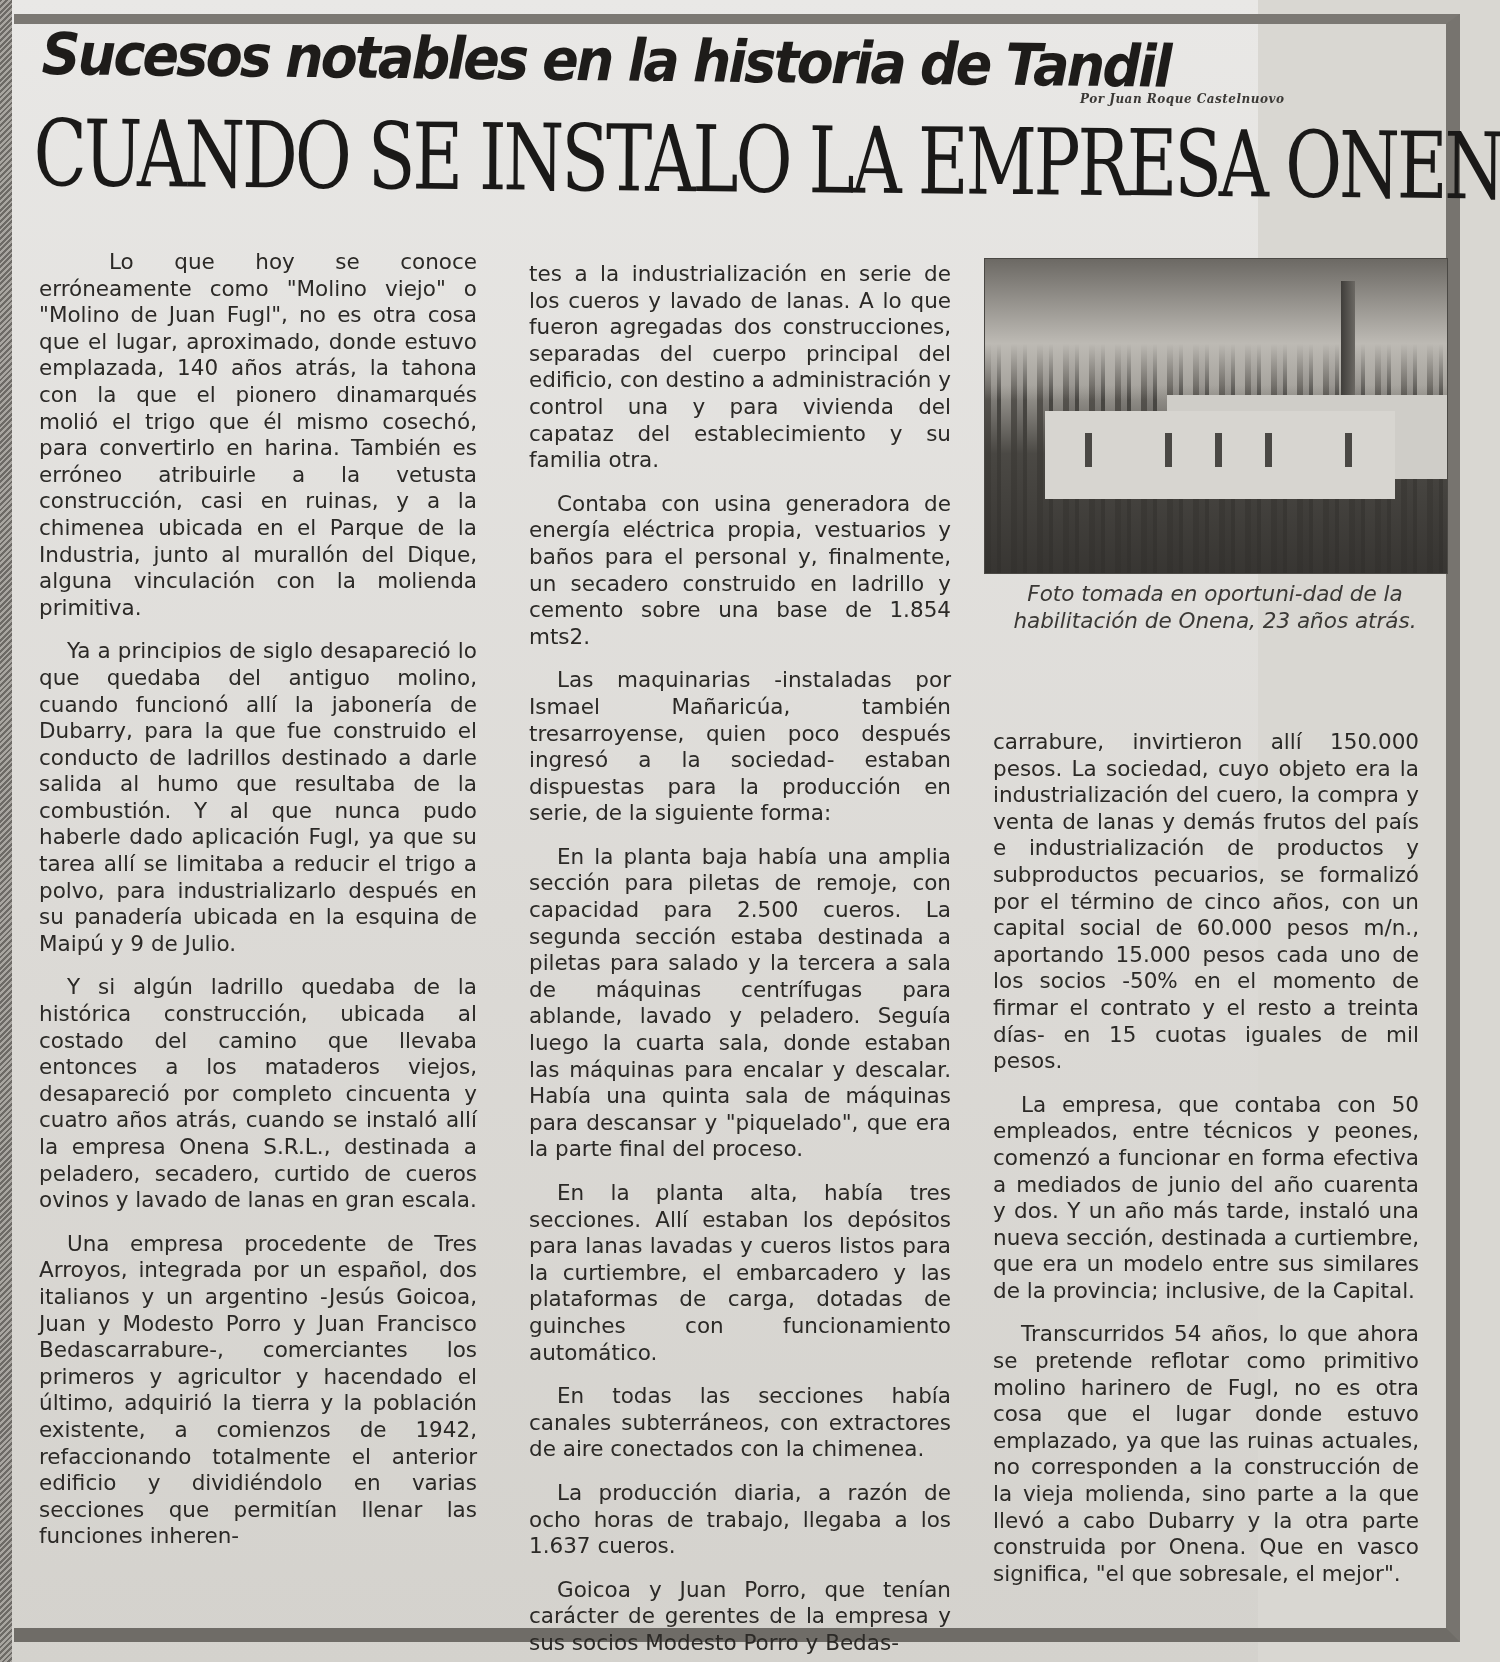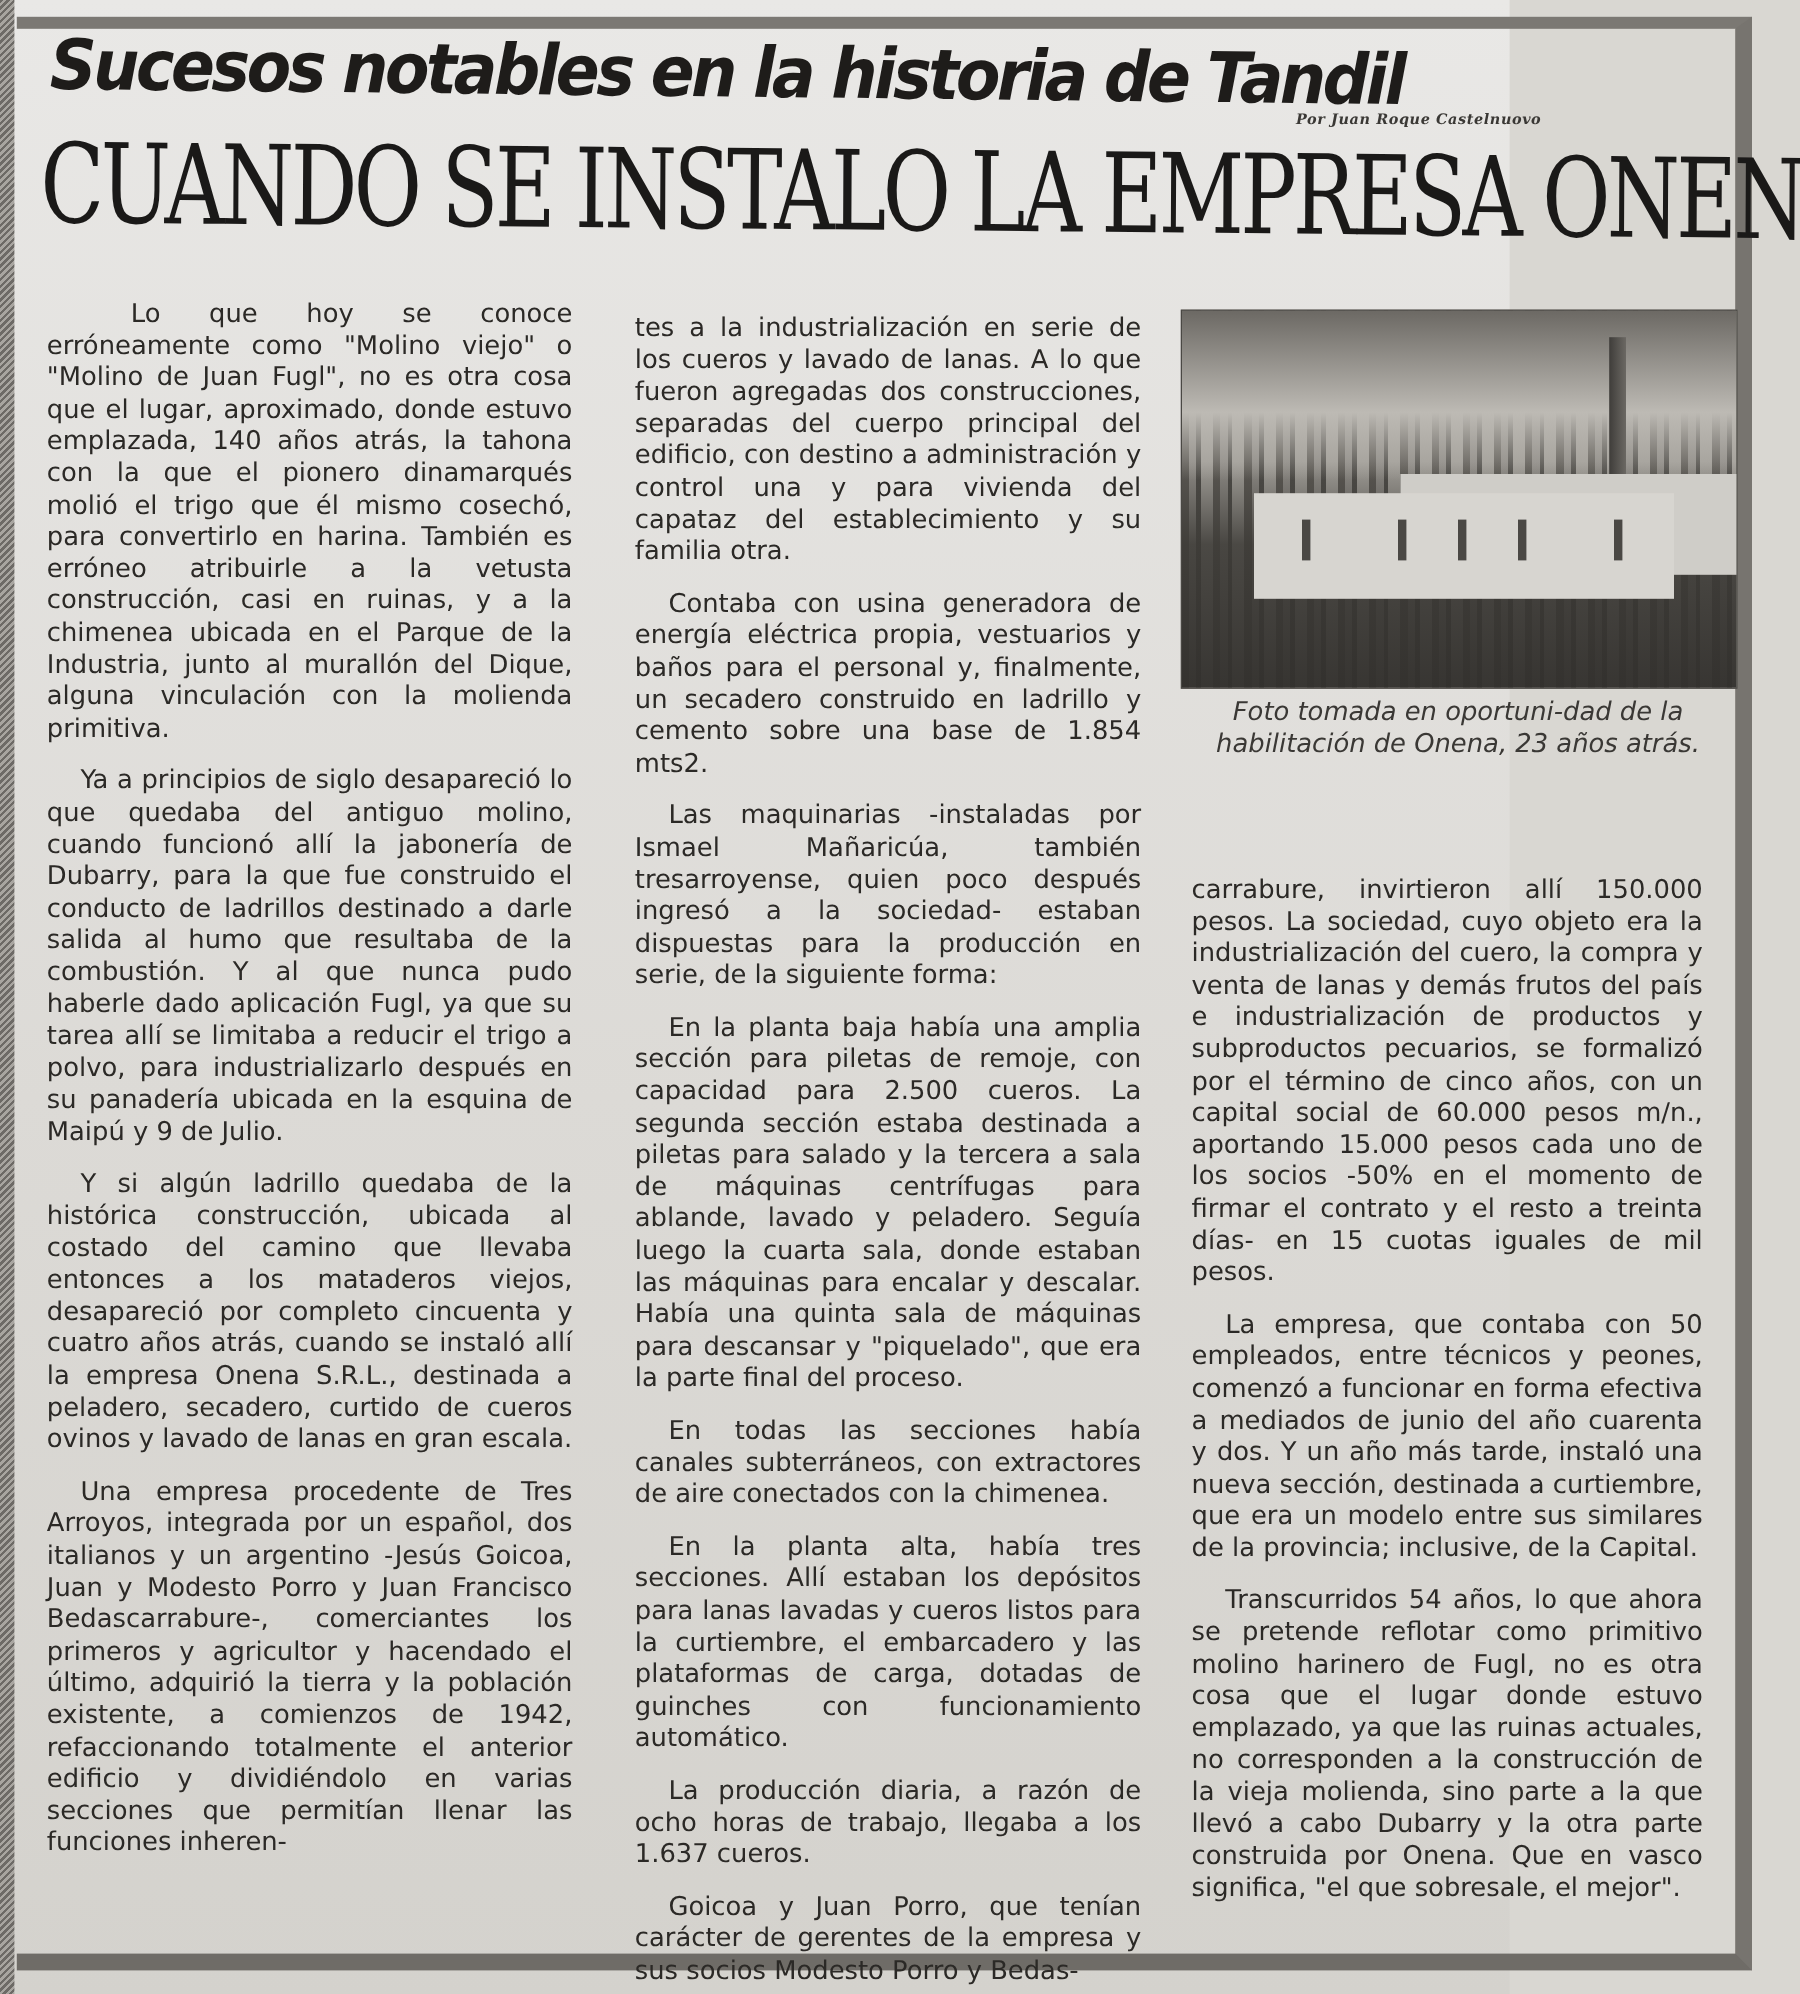--- a/index.html
+++ b/index.html
@@ -116,22 +116,22 @@
     <p class="ind">Ya a principios de siglo desapareció lo que quedaba del antiguo molino, cuando funcionó allí la jabonería de Dubarry, para la que fue construido el conducto de ladrillos destinado a darle salida al humo que resultaba de la combustión. Y al que nunca pudo haberle dado aplicación Fugl, ya que su tarea allí se limitaba a reducir el trigo a polvo, para industrializarlo después en su panadería ubicada en la esquina de Maipú y 9 de Julio.</p>
     <p class="ind">Y si algún ladrillo quedaba de la histórica construcción, ubicada al costado del camino que llevaba entonces a los mataderos viejos, desapareció por completo cincuenta y cuatro años atrás, cuando se instaló allí la empresa Onena S.R.L., destinada a peladero, secadero, curtido de cueros ovinos y lavado de lanas en gran escala.</p>
     <p class="ind">Una empresa procedente de Tres Arroyos, integrada por un español, dos italianos y un argentino -Jesús Goicoa, Juan y Modesto Porro y Juan Francisco Bedascarrabure-, comerciantes los primeros y agricultor y hacendado el último, adquirió la tierra y la población existente, a comienzos de 1942, refaccionando totalmente el anterior edificio y dividiéndolo en varias secciones que permitían llenar las funciones inheren-</p>
   </div>
 
   <div class="col c2">
     <p>tes a la industrialización en serie de los cueros y lavado de lanas. A lo que fueron agregadas dos construcciones, separadas del cuerpo principal del edificio, con destino a administración y control una y para vivienda del capataz del establecimiento y su familia otra.</p>
     <p class="ind">Contaba con usina generadora de energía eléctrica propia, vestuarios y baños para el personal y, finalmente, un secadero construido en ladrillo y cemento sobre una base de 1.854 mts2.</p>
     <p class="ind">Las maquinarias -instaladas por Ismael Mañaricúa, también tresarroyense, quien poco después ingresó a la sociedad- estaban dispuestas para la producción en serie, de la siguiente forma:</p>
     <p class="ind">En la planta baja había una amplia sección para piletas de remoje, con capacidad para 2.500 cueros. La segunda sección estaba destinada a piletas para salado y la tercera a sala de máquinas centrífugas para ablande, lavado y peladero. Seguía luego la cuarta sala, donde estaban las máquinas para encalar y descalar. Había una quinta sala de máquinas para descansar y "piquelado", que era la parte final del proceso.</p>
+    <p class="ind">En la planta alta, había tres secciones. Allí estaban los depósitos para lanas lavadas y cueros listos para la curtiembre, el embarcadero y las plataformas de carga, dotadas de guinches con funcionamiento automático.</p>
     <p class="ind">En todas las secciones había canales subterráneos, con extractores de aire conectados con la chimenea.</p>
-    <p class="ind">En la planta alta, había tres secciones. Allí estaban los depósitos para lanas lavadas y cueros listos para la curtiembre, el embarcadero y las plataformas de carga, dotadas de guinches con funcionamiento automático.</p>
     <p class="ind">La producción diaria, a razón de ocho horas de trabajo, llegaba a los 1.637 cueros.</p>
     <p class="ind">Goicoa y Juan Porro, que tenían carácter de gerentes de la empresa y sus socios Modesto Porro y Bedas-</p>
   </div>
 
   <div class="photo">
     <div class="sky"></div>
     <div class="chimney"></div>
     <div class="building">
       <div class="win" style="left:40px"></div>
       <div class="win" style="left:120px"></div>

